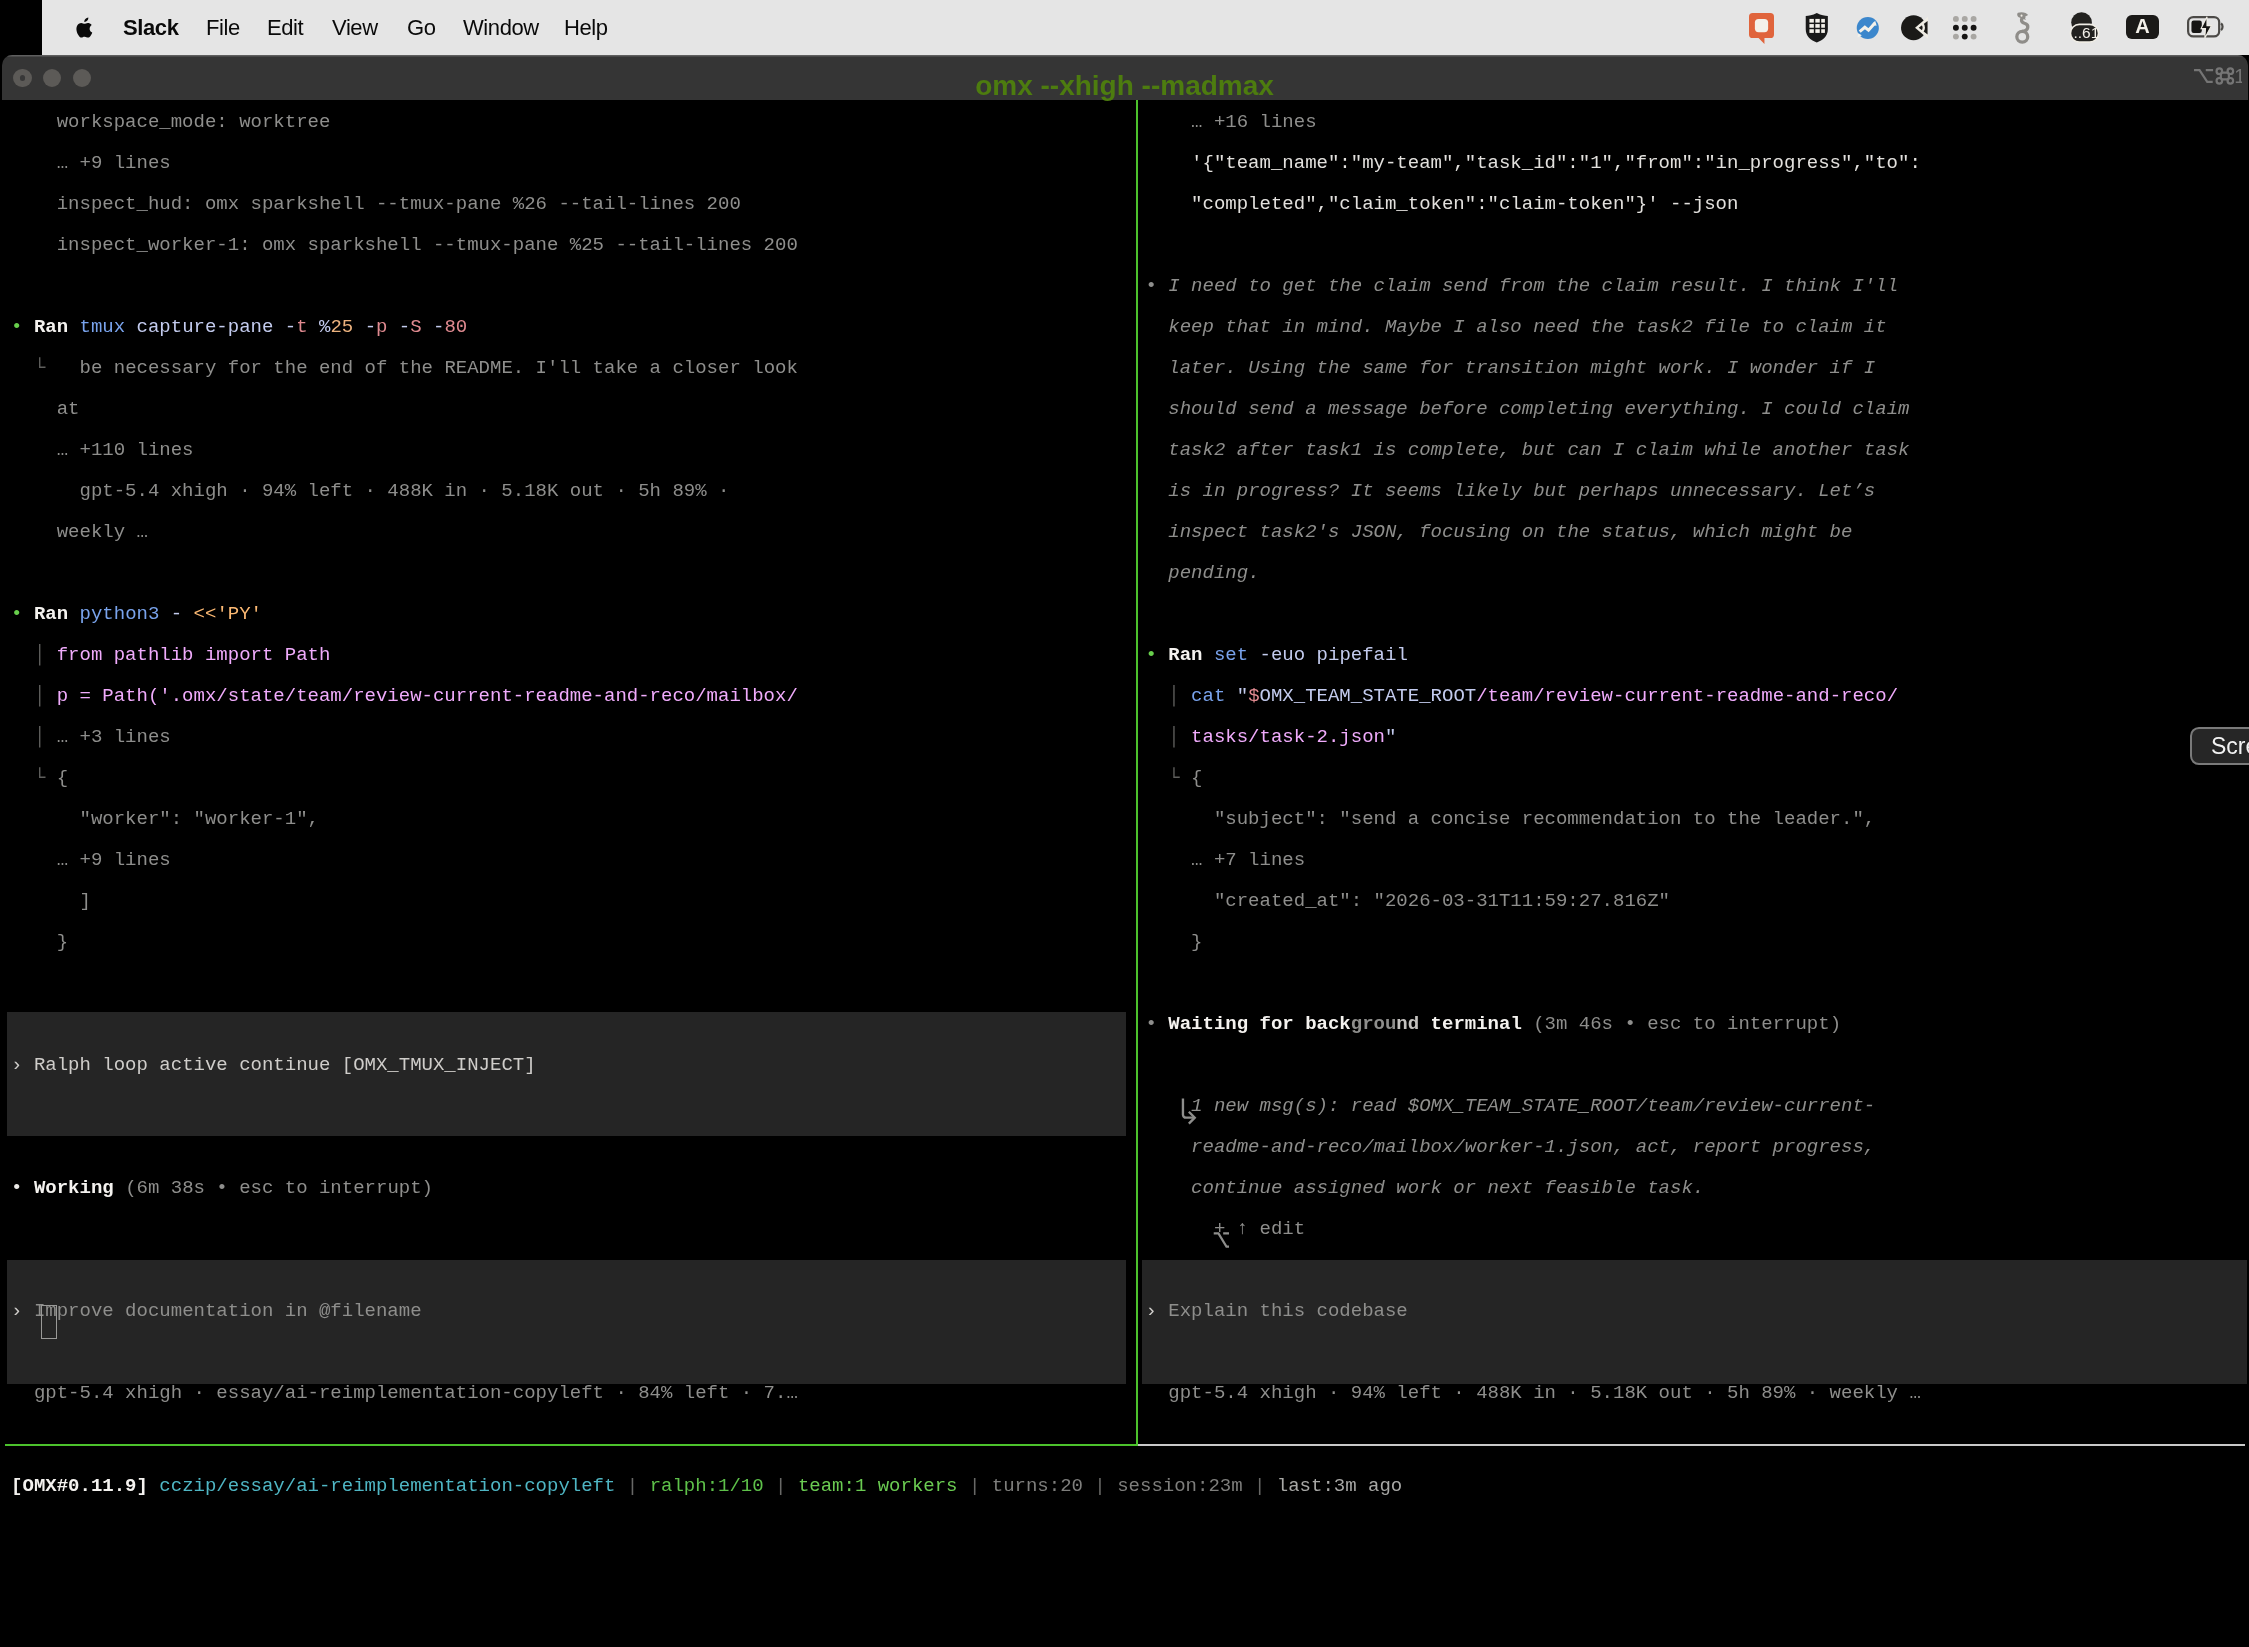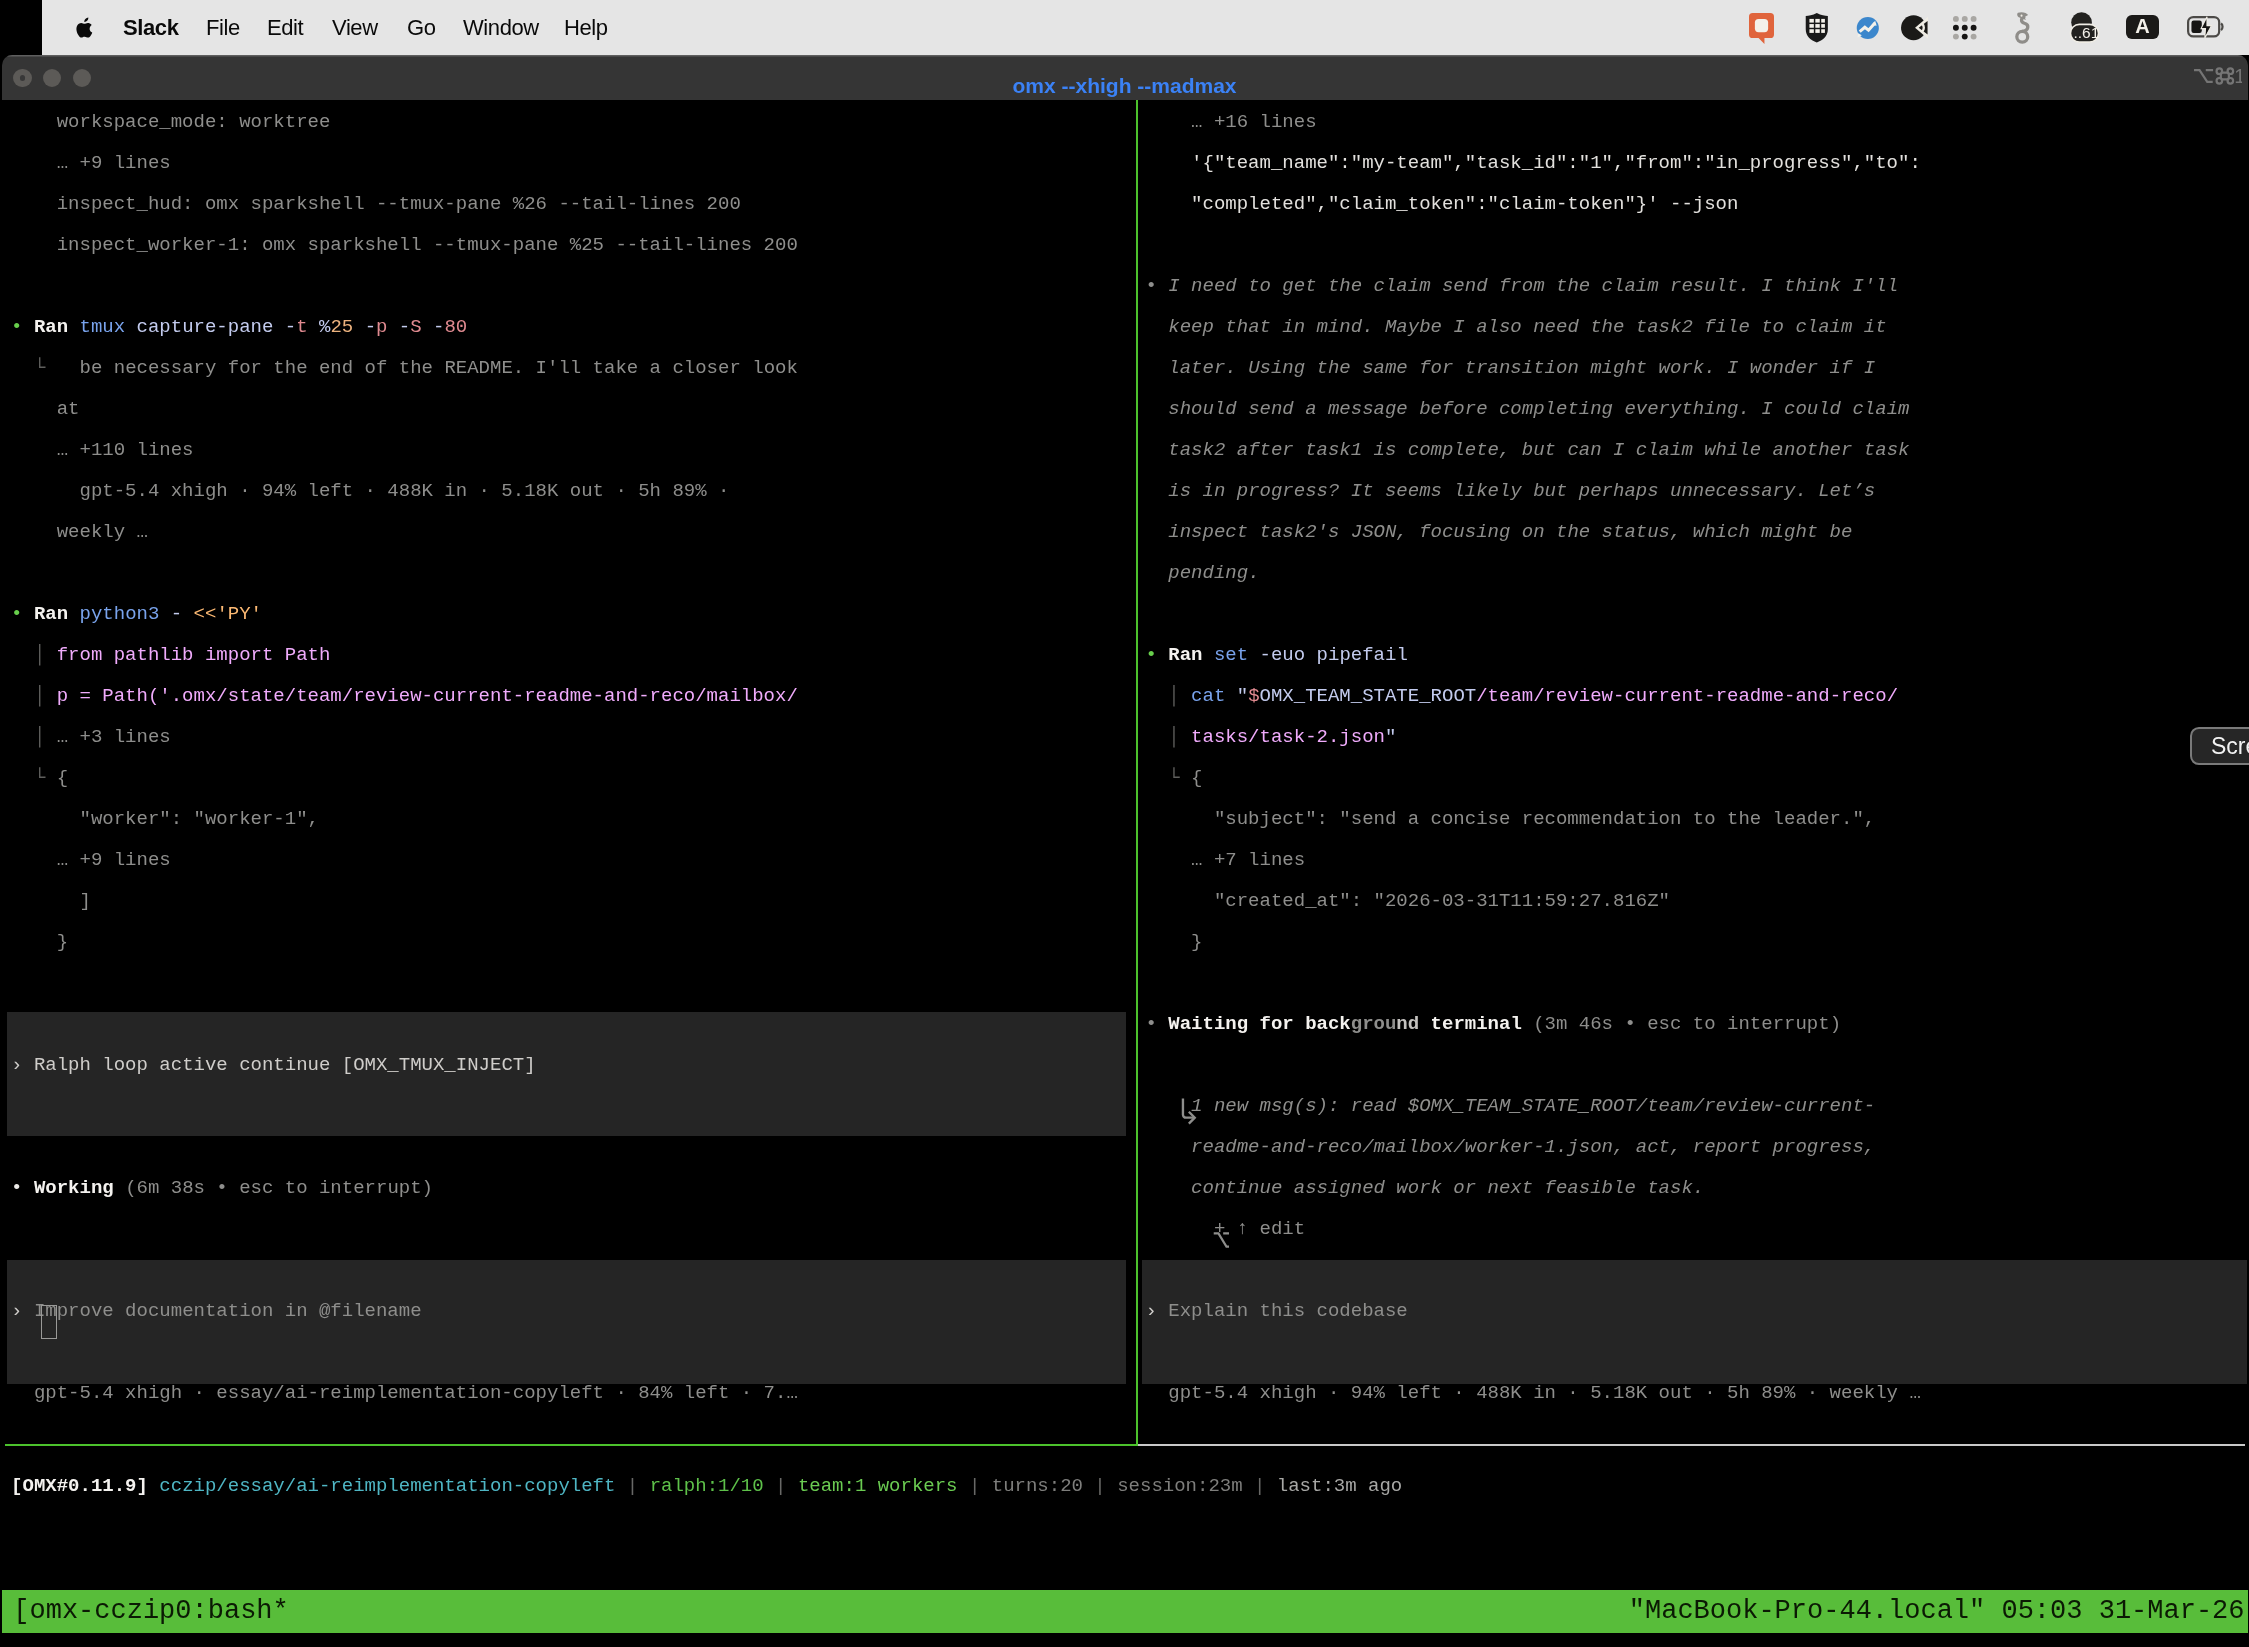--- a/index.html
+++ b/index.html
@@ -119,21 +119,21 @@
   <circle cx="23" cy="32" r="3.5" fill="#8f8d89"></circle>
 </svg>
   </div>
 
   <div style="position:absolute;left:1.5px;top:55px;width:2246px;height:1588px;border-radius:10.3px;background:#000;overflow:hidden">
     <div style="position:absolute;left:0;top:0;width:100%;height:45px;background:#353535;box-shadow:inset 0 1.5px 0 #5f5f5f"></div>
     <div style="position:absolute;left:11.7px;top:13.7px;width:18.5px;height:18.5px;border-radius:50%;background:#5c5a57"></div>
     <div style="position:absolute;left:18px;top:20px;width:5.9px;height:5.9px;border-radius:50%;background:#383838"></div>
     <div style="position:absolute;left:41px;top:13.7px;width:18.5px;height:18.5px;border-radius:50%;background:#5c5a57"></div>
     <div style="position:absolute;left:71px;top:13.7px;width:18.5px;height:18.5px;border-radius:50%;background:#5c5a57"></div>
-    <div style="position:absolute;left:0;top:0;width:100%;height:61px;display:flex;align-items:center;justify-content:center;color:#3b82f6;font-size:21px;font-weight:bold">omx --xhigh --madmax</div>
+    <div style="position:absolute;left:0;top:0;width:100%;height:61px;display:flex;align-items:center;justify-content:center;color:#4d7c0f;font-size:28px;font-weight:bold">omx --xhigh --madmax</div>
     <svg style="position:absolute;left:2191px;top:9.6px" width="49" height="22" viewBox="0 0 66 30">
       <g stroke="#757575" stroke-width="3" fill="none">
         <path d="M1,7 h7.5 l10.5,16 h7.5 M17,7 h10"></path>
         <circle cx="35.5" cy="8.5" r="3.8"></circle>
         <circle cx="50.5" cy="8.5" r="3.8"></circle>
         <circle cx="35.5" cy="21.5" r="3.8"></circle>
         <circle cx="50.5" cy="21.5" r="3.8"></circle>
         <path d="M37.5,10.5 h11 M37.5,19.5 h11 M37.5,10.5 v9 M48.5,10.5 v9"></path>
       </g>
       <text x="56" y="25" fill="#757575" font-size="27" font-family="Liberation Sans">1</text>
@@ -216,22 +216,18 @@
       <path d="M4,2 v22 a4,4 0 0 0 4,4 h10" stroke="#8e8e8c" stroke-width="3.2" fill="none"></path>
       <path d="M12,20 l8,8 l-8,8" stroke="#8e8e8c" stroke-width="3.2" fill="none"></path>
     </svg>
 
     <svg style="position:absolute;left:1211px;top:1174px" width="16" height="22" viewBox="0 0 22 30">
       <path d="M1,6 h6.5 l11,18 h3.5 M14,6 h8" stroke="#8e8e8c" stroke-width="3" fill="none"></path>
     </svg>
 
     <pre style="left:9.6px;top:1411px"><span class="bwh">[OMX#0.11.9]</span> <span class="cyn">cczip/essay/ai-reimplementation-copyleft</span><span class="pipe"> | </span><span class="rgrn">ralph:1/10</span><span class="pipe"> | </span><span class="tgrn">team:1 workers</span><span class="pipe"> | </span><span class="dgr">turns:20</span><span class="pipe"> | </span><span class="dgr">session:23m</span><span class="pipe"> | </span><span class="lgr">last:3m ago</span></pre>
 
-    <div style="position:absolute;left:0;top:1535px;width:2246px;height:43px;background:#58bd3a;color:#0b1a04;font-family:'Liberation Mono',monospace;font-size:27px;line-height:43px">
-      <span style="position:absolute;left:11.8px">[omx-cczip0:bash*</span>
-      <span style="position:absolute;right:3px">"MacBook-Pro-44.local" 05:03 31-Mar-26</span>
-    </div>
   </div>
 
   <div style="position:absolute;left:41px;top:1305px;width:16px;height:34px;border:1.5px solid #9a9a98"></div>
 
   <div style="position:absolute;left:2190px;top:727px;width:89px;height:38px;background:#262626;border:2.2px solid #7a7a7a;border-radius:8.9px;color:#f2f2f2;font-size:23px;display:flex;align-items:center;padding-left:19px">Scre</div>
 
 
 </body></html>

